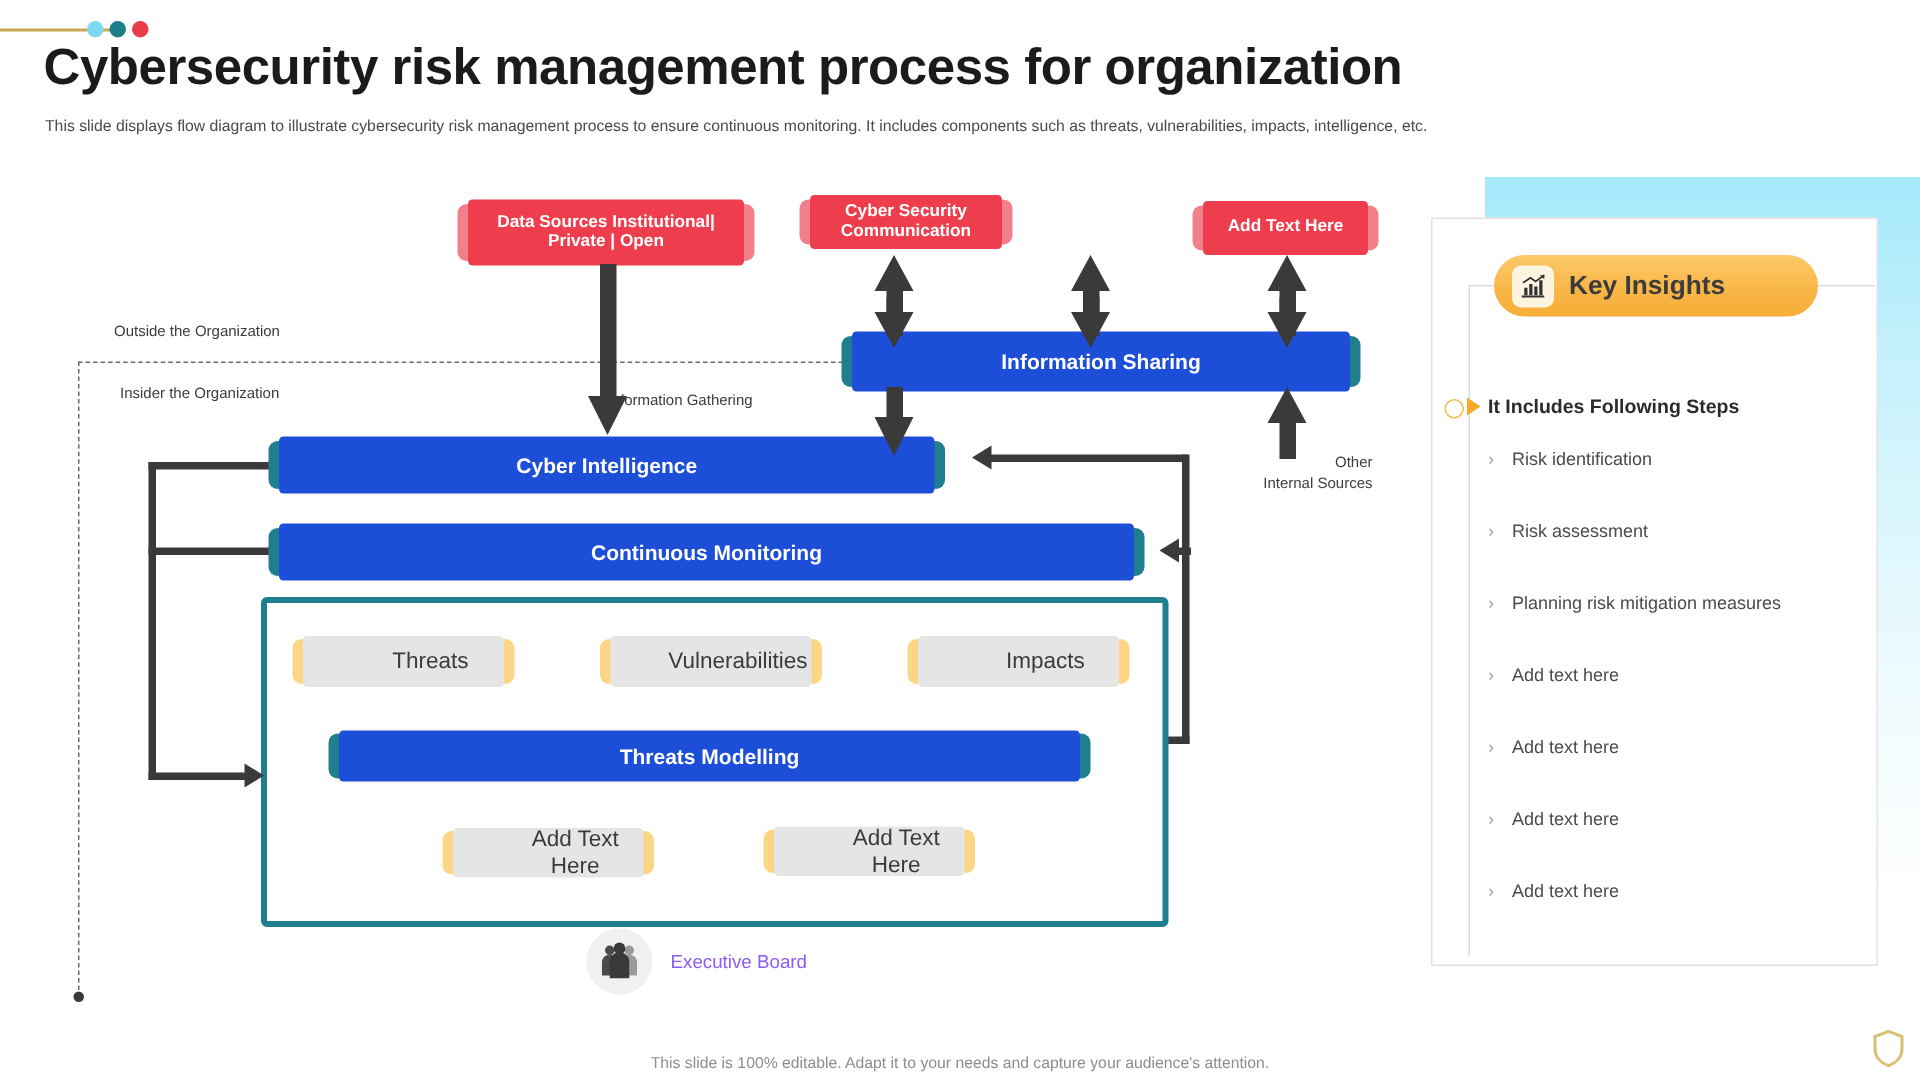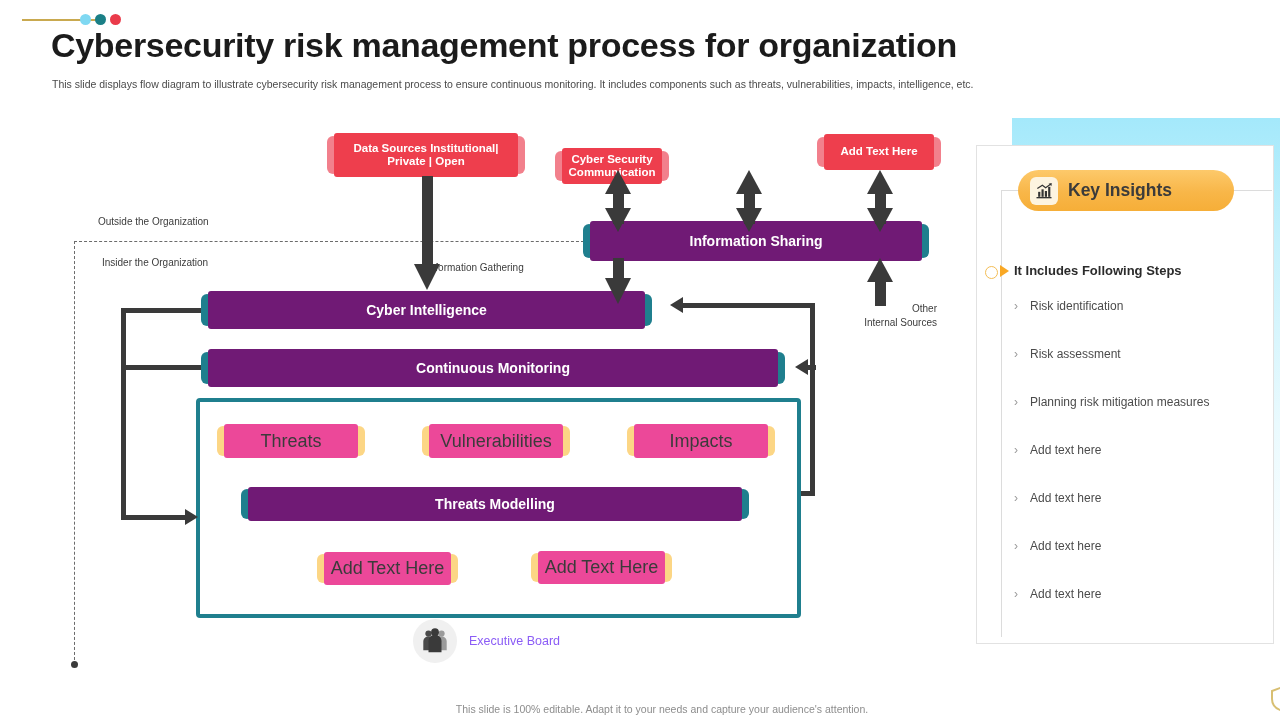--- a/index.html
+++ b/index.html
@@ -1,21 +1,21 @@
 <!DOCTYPE html>
 <html><head>
 <meta charset="utf-8">
 <style>
   html,body{margin:0;padding:0;}
   body{
     width:1280px;height:720px;overflow:hidden;background:#ffffff;
     font-family:"Liberation Sans","DejaVu Sans",sans-serif;
     position:relative;
   }
-  .slide{position:absolute;inset:0;margin-left:22px;}
+  .slide{position:absolute;inset:0;}
 
   
   .deco{position:absolute;left:0;top:14px;width:140px;height:12px;}
   .deco .bar{position:absolute;left:0;top:5px;width:78px;height:2px;background:#c9a94f;}
   .deco .dot{position:absolute;top:0;width:11px;height:11px;border-radius:50%;}
   .deco .d1{left:58px;background:#7fd8f2;}
   .deco .d2{left:73px;background:#1a7f86;}
   .deco .d3{left:88px;background:#ea3b4a;}
 
   .title{position:absolute;left:29px;top:26px;font-size:34px;font-weight:bold;
@@ -29,24 +29,24 @@
   .box .inner{position:absolute;inset:0;border-radius:3px;display:flex;
        align-items:center;justify-content:center;z-index:2;}
   .box .tabL,.box .tabR{position:absolute;top:7%;height:86%;width:12px;
        z-index:1;border-radius:7px;}
   .box .tabL{left:-7px;}
   .box .tabR{right:-7px;}
 
   .red .inner{background:#ee3e4d;color:#fff;font-weight:bold;font-size:11.5px;}
   .red .tabL,.red .tabR{background:#f2808c;}
 
-  .teal .inner{background:#701a75;color:#fff;font-weight:bold;font-size:14px;}
+  .teal .inner{background:#1d4ed8;color:#fff;font-weight:bold;font-size:14px;}
   .teal .tabL,.teal .tabR{background:#1f7f8e;}
 
-  .yellow .inner{background:#ec4899;color:#3b3b3b;font-weight:normal;font-size:18px;}
+  .yellow .inner{background:#e5e5e5;color:#3b3b3b;font-weight:normal;font-size:15px;padding-left:36px;}
   .yellow .tabL,.yellow .tabR{background:#fcd685;}
 
   
   .arrow{position:absolute;z-index:3;}
   .arrow .shaft{position:absolute;background:#3a3a3a;}
   .arrow .headD,.arrow .headU,.arrow .headL{position:absolute;width:0;height:0;}
 
   
   .line{position:absolute;background:#3a3a3a;z-index:1;}
   .ahead-r{position:absolute;width:0;height:0;
@@ -181,21 +181,21 @@
   <div class="line" style="left:786px;top:365px;width:8px;height:5px;"></div>
   <div class="ahead-l" style="left:773px;top:359px;"></div>
   <div class="line" style="left:770px;top:491px;width:23px;height:5px;"></div>
 
   <div class="box red" style="left:312px;top:133px;width:184px;height:44px;">
     <div class="tabL"></div>
     <div class="tabR"></div>
     <div class="inner">Data Sources Institutional| Private | Open</div>
   </div>
 
-  <div class="box red" style="left:540px;top:148px;width:100px;height:36px;padding-left:32px;">
+  <div class="box red" style="left:540px;top:130px;width:128px;height:36px;padding-left:32px;">
     <div class="tabL"></div>
     <div class="tabR"></div>
     <div class="inner">Cyber Security Communication</div>
   </div>
 
 
   <div class="box red" style="left:802px;top:134px;width:110px;height:36px;">
     <div class="tabL"></div>
     <div class="tabR"></div>
     <div class="inner">Add Text Here</div>

